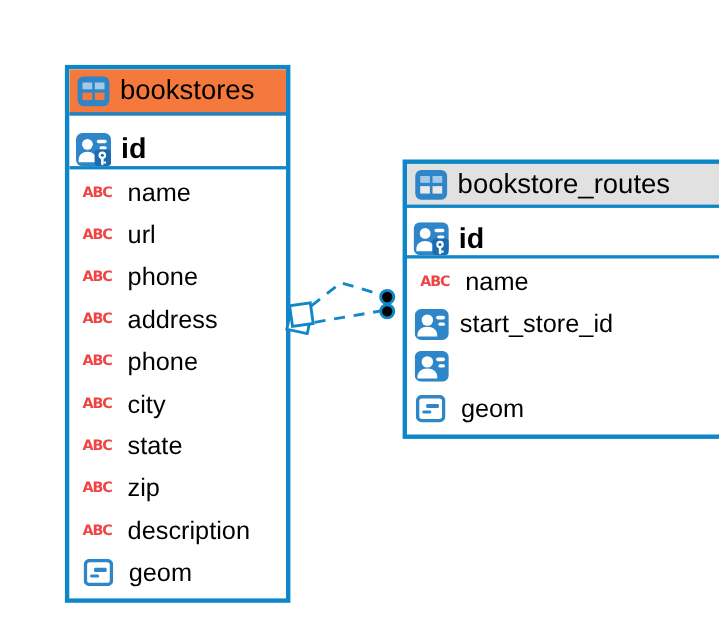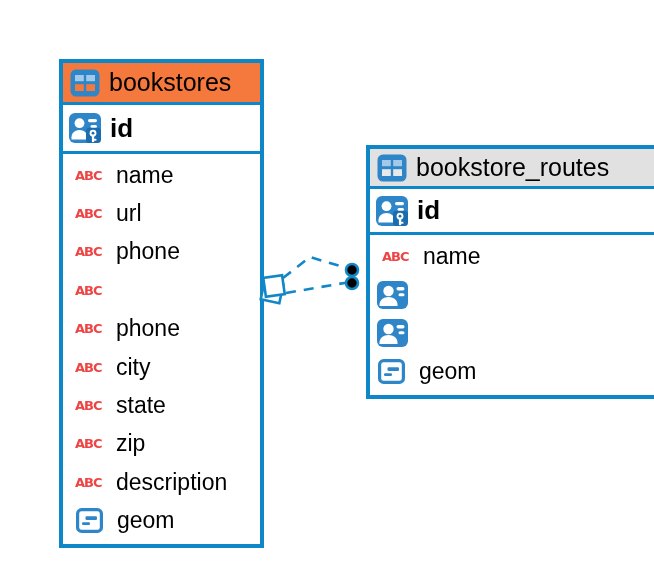--- a/index.html
+++ b/index.html
@@ -6,21 +6,21 @@
   #canvas{position:relative;width:654px;height:570px;background:#ffffff;overflow:hidden;
           font-family:"Liberation Sans","DejaVu Sans",sans-serif;color:#000;}
   .erd-table{position:absolute;box-sizing:border-box;border:4px solid #0e87c8;background:#fff;
              display:flex;flex-direction:column;overflow:hidden;z-index:1;}
   .tbl-header{display:flex;align-items:center;padding-left:7px;border-bottom:3px solid #0e87c8;
               flex:0 0 auto;box-sizing:border-box;}
   .tbl-header .ticon{flex:0 0 auto;}
   .tbl-title{margin-left:9px;font-size:25px;white-space:nowrap;}
   .hdr-orange{background:#f5793c;--cell-bg:#f5793c;}
   .hdr-gray{background:#e1e1e1;--cell-bg:#e9e9e9;}
-  .pk-row{display:flex;align-items:center;padding-left:6px;border-bottom:3px solid #0e87c8;
+  .pk-row{display:flex;align-items:flex-end;padding-left:6px;border-bottom:3px solid #0e87c8;
           flex:0 0 auto;box-sizing:border-box;}
   .pk-row .label{margin-left:9px;font-weight:bold;font-size:26px;}
   .cols{padding-top:2px;flex:1 1 auto;}
   .col-row{display:flex;align-items:center;padding-left:7px;box-sizing:border-box;}
   .icon-slot{width:36px;flex:0 0 auto;display:flex;align-items:center;justify-content:flex-start;}
   .col-row .label{margin-left:5px;font-size:23px;white-space:nowrap;}
   .abc{font-family:"DejaVu Sans",sans-serif;font-weight:800;font-size:13px;letter-spacing:-1px;
        color:#ef4444;line-height:1;}
   #rel-layer{position:absolute;left:0;top:0;z-index:5;pointer-events:none;}
   .h46{height:42px;} .h43{height:40px;}
@@ -97,20 +97,21 @@
       <div class="col-row rowh-l">
         <span class="icon-slot" style="padding-left:5px">
             <span class="abc">ABC</span>
           </span>
         <span class="label">phone</span>
       </div>
       <div class="col-row rowh-l">
         <span class="icon-slot" style="padding-left:5px">
             <span class="abc">ABC</span>
           </span>
+        <span class="label">address</span>
       </div>
       <div class="col-row rowh-l">
         <span class="icon-slot" style="padding-left:5px">
             <span class="abc">ABC</span>
           </span>
         <span class="label">phone</span>
       </div>
       <div class="col-row rowh-l">
         <span class="icon-slot" style="padding-left:5px">
             <span class="abc">ABC</span>
@@ -165,20 +166,21 @@
             <span class="abc">ABC</span>
           </span>
         <span class="label">name</span>
       </div>
       <div class="col-row rowh-r">
         <span class="icon-slot">
             <svg width="31" height="28">
               <use href="#ico-ref"></use>
             </svg>
           </span>
+        <span class="label">start_store_id</span>
       </div>
       <div class="col-row rowh-r">
         <span class="icon-slot">
             <svg width="31" height="28">
               <use href="#ico-ref"></use>
             </svg>
           </span>
       </div>
       <div class="col-row rowh-r">
         <span class="icon-slot" style="padding-left:1px">

